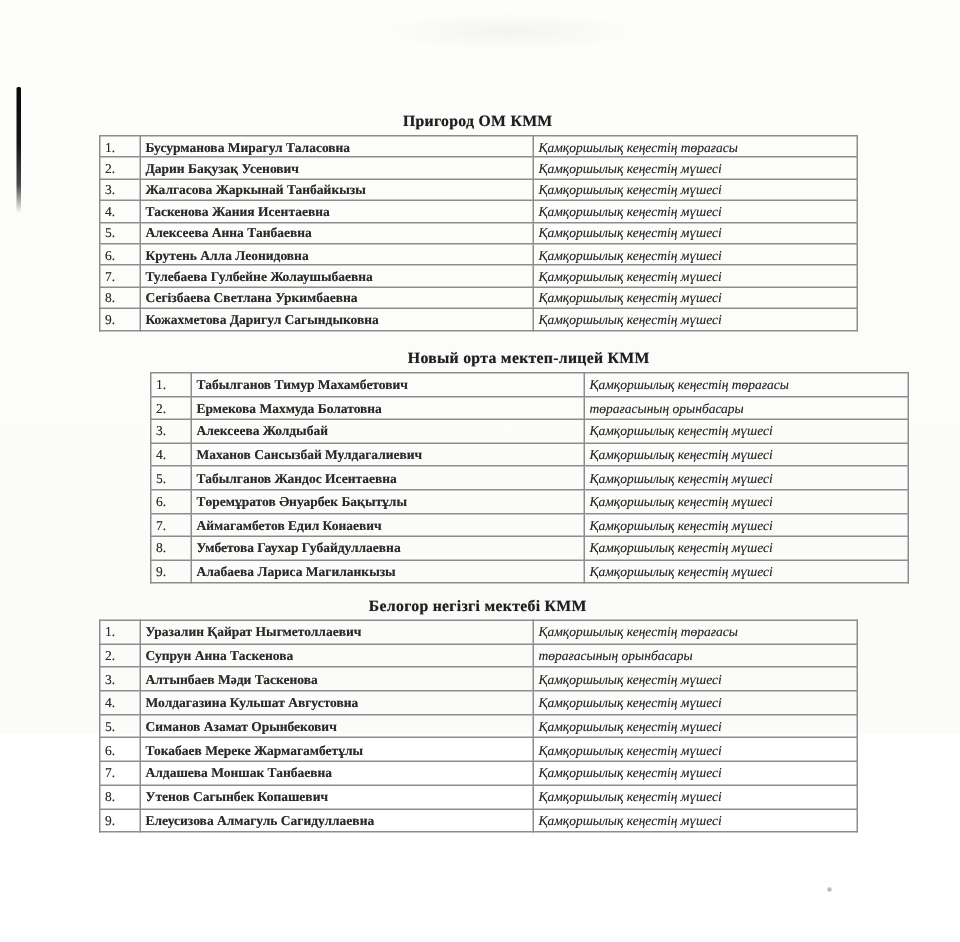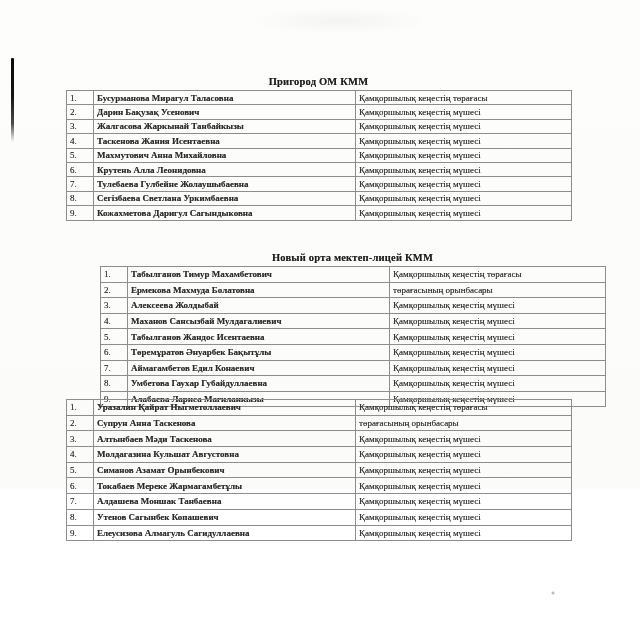--- a/index.html
+++ b/index.html
@@ -68,23 +68,23 @@
     padding: 1px 3px;
     overflow: hidden;
     white-space: nowrap;
     text-shadow: 0 0 0.4px rgba(40,40,40,0.55);
   }
   table.roster col.c-num  { width: 27px; }
   table.roster col.c-name { width: 262px; }
   table.roster col.c-role { width: 216px; }
   td.cell-num  { text-align: left; padding-left: 5px; }
   td.cell-name { padding-left: 9px; font-weight: bold; }
-  td.cell-role { padding-left: 6px; }
+  td.cell-role { padding-left: 6px; font-style: italic; }
   #section-1 { top: 76px; }
-  #section-2 { top: 252px; padding-left: 34px; }
+  #section-2 { top: 234px; padding-left: 34px; }
   #section-3 { top: 399px; }
   #section-1 table.roster td { height: 11.4px; }
   #section-2 table.roster td { height: 12.6px; }
   #section-3 table.roster td { height: 12.7px; }
 </style>
 </head>
 <body>
 
 <div class="page">
 
@@ -116,21 +116,21 @@
             <td class="cell-name">Жалгасова Жаркынай Танбайкызы</td>
             <td class="cell-role">Қамқоршылық кеңестің мүшесі</td>
           </tr>
           <tr>
             <td class="cell-num">4.</td>
             <td class="cell-name">Таскенова Жания Исентаевна</td>
             <td class="cell-role">Қамқоршылық кеңестің мүшесі</td>
           </tr>
           <tr>
             <td class="cell-num">5.</td>
-            <td class="cell-name">Махмутович Анна Михайловна</td>
+            <td class="cell-name">Алексеева Анна Танбаевна</td>
             <td class="cell-role">Қамқоршылық кеңестің мүшесі</td>
           </tr>
           <tr>
             <td class="cell-num">6.</td>
             <td class="cell-name">Крутень Алла Леонидовна</td>
             <td class="cell-role">Қамқоршылық кеңестің мүшесі</td>
           </tr>
           <tr>
             <td class="cell-num">7.</td>
             <td class="cell-name">Тулебаева Гулбейне Жолаушыбаевна</td>
@@ -202,20 +202,21 @@
           <tr>
             <td class="cell-num">9.</td>
             <td class="cell-name">Алабаева Лариса Магиланкызы</td>
             <td class="cell-role">Қамқоршылық кеңестің мүшесі</td>
           </tr>
         </tbody>
     </table>
   </div>
 
   <div class="section" id="section-3">
+    <div class="section-title">Белогор негізгі мектебі КММ</div>
     <table class="roster">
       <colgroup>
           <col class="c-num">
           <col class="c-name">
           <col class="c-role">
         </colgroup>
       <tbody>
           <tr>
             <td class="cell-num">1.</td>
             <td class="cell-name">Уразалин Қайрат Ныгметоллаевич</td>

